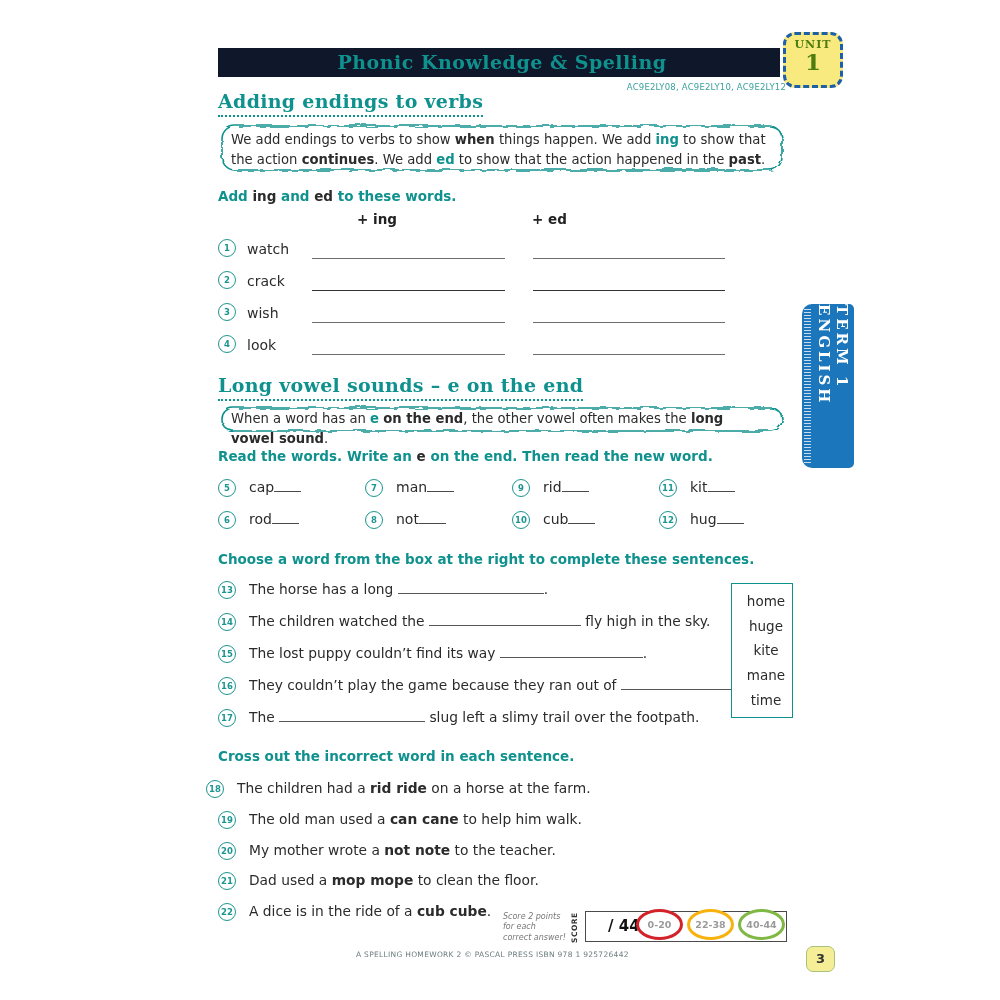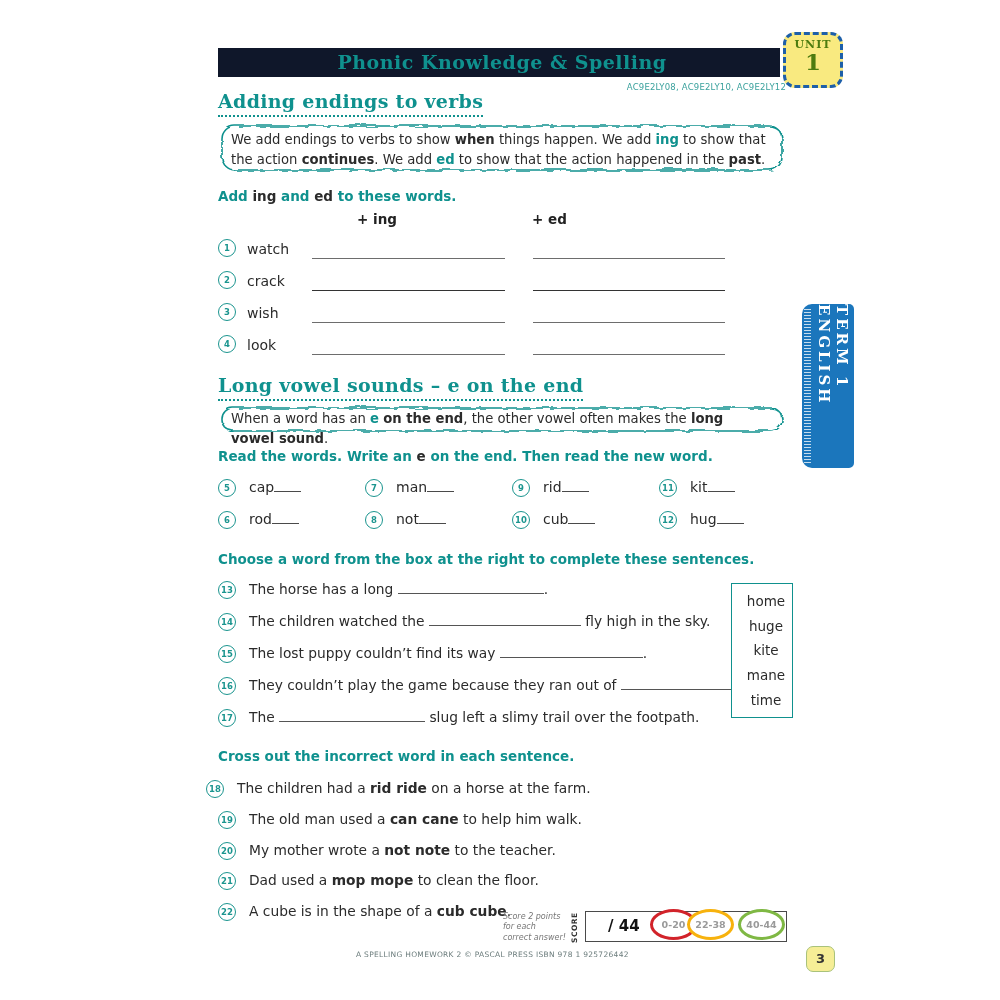--- a/index.html
+++ b/index.html
@@ -59,21 +59,21 @@
             writing-mode:vertical-rl;color:#fff;font-weight:700;font-size:15px;letter-spacing:3px;}
 
   
   .score-note{left:503px;top:912px;width:70px;font-size:8px;font-style:italic;color:#777;line-height:1.3;}
   .score-label{left:570px;top:909px;height:34px;writing-mode:vertical-rl;transform:rotate(180deg);
                font-size:7.5px;font-weight:700;color:#333;letter-spacing:.5px;}
   .score-box{left:585px;top:911px;width:200px;height:29px;border:1.7px solid #4a4a4a;background:#fff;}
   .score-total{position:absolute;left:22px;top:5px;font-size:15px;font-weight:700;color:#111;}
   .band{position:absolute;top:-3px;width:41px;height:25px;border-radius:50%;border-style:solid;border-width:3.5px;
         text-align:center;line-height:25px;font-size:9.5px;font-weight:700;color:#9a9a9a;background:#fff;}
-  .band0{left:64px;}.band1{left:101px;}.band2{left:152px;}
+  .band0{left:50px;}.band1{left:101px;}.band2{left:152px;}
 
   
   .footer-text{left:356px;top:950px;width:300px;font-size:7.5px;color:#6b7c7c;letter-spacing:.3px;}
   .page-num{left:806px;top:946px;width:27px;height:24px;background:#f6ee96;border:1.7px solid #a9c27b;
             border-radius:7px;text-align:center;line-height:24px;font-size:13px;font-weight:700;color:#333;}
 </style>
 </head>
 <body>
 
 <svg width="0" height="0" style="position:absolute">
@@ -209,21 +209,21 @@
   <div class="abs sentence" style="left:218px;top:811px;">
     <span class="num">19</span><span>The old man used a </span><span class="sg-b">can cane</span><span> to help him walk.</span>
   </div>
   <div class="abs sentence" style="left:218px;top:842px;">
     <span class="num">20</span><span>My mother wrote a </span><span class="sg-b">not note</span><span> to the teacher.</span>
   </div>
   <div class="abs sentence" style="left:218px;top:872px;">
     <span class="num">21</span><span>Dad used a </span><span class="sg-b">mop mope</span><span> to clean the floor.</span>
   </div>
   <div class="abs sentence" style="left:218px;top:903px;">
-    <span class="num">22</span><span>A cube is in the shape of a </span><span class="sg-b">cub cube</span><span>.</span>
+    <span class="num">22</span><span>A dice is in the ride of a </span><span class="sg-b">cub cube</span><span>.</span>
   </div>
 
   <div class="abs side-tab">
     <div class="tab-fringe"></div>
     <div class="tab-text serif">TERM 1 ENGLISH</div>
   </div>
 
   <div class="abs score-note">
     <div>Score 2 points</div>
     <div>for each</div>

